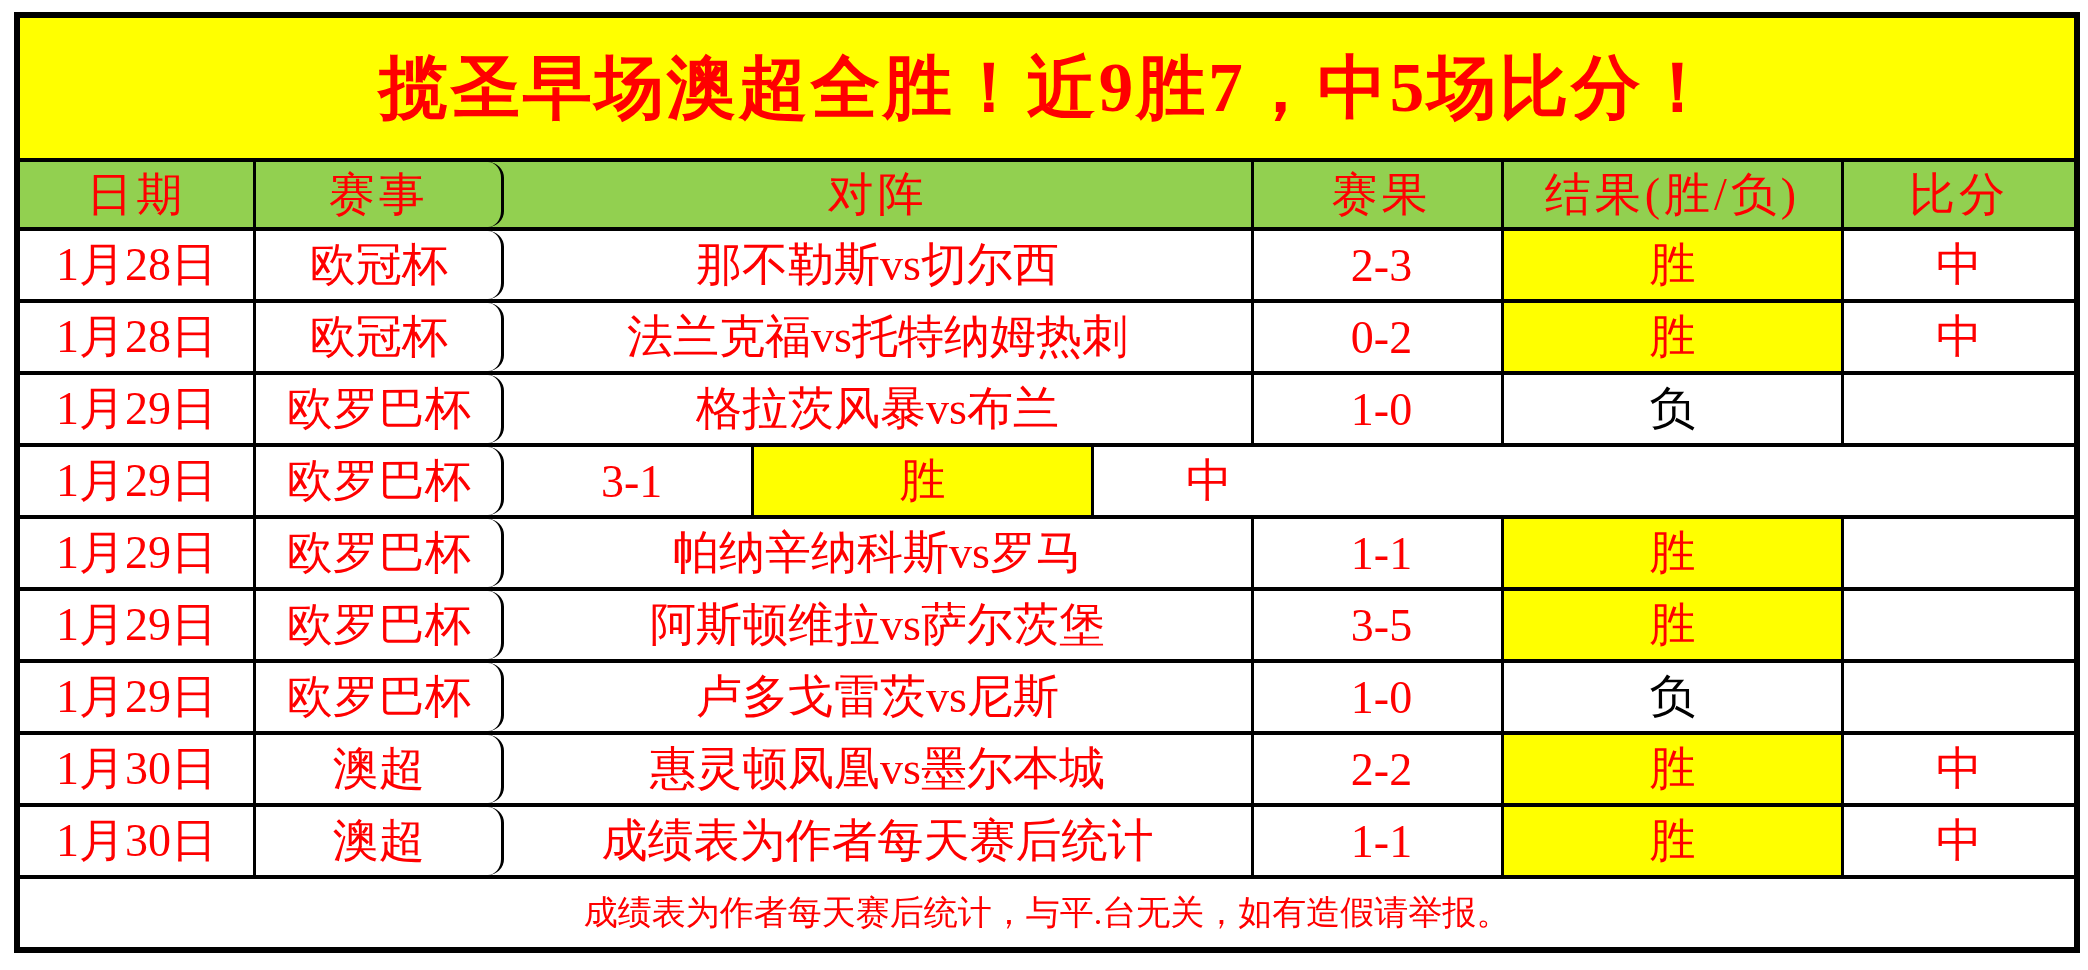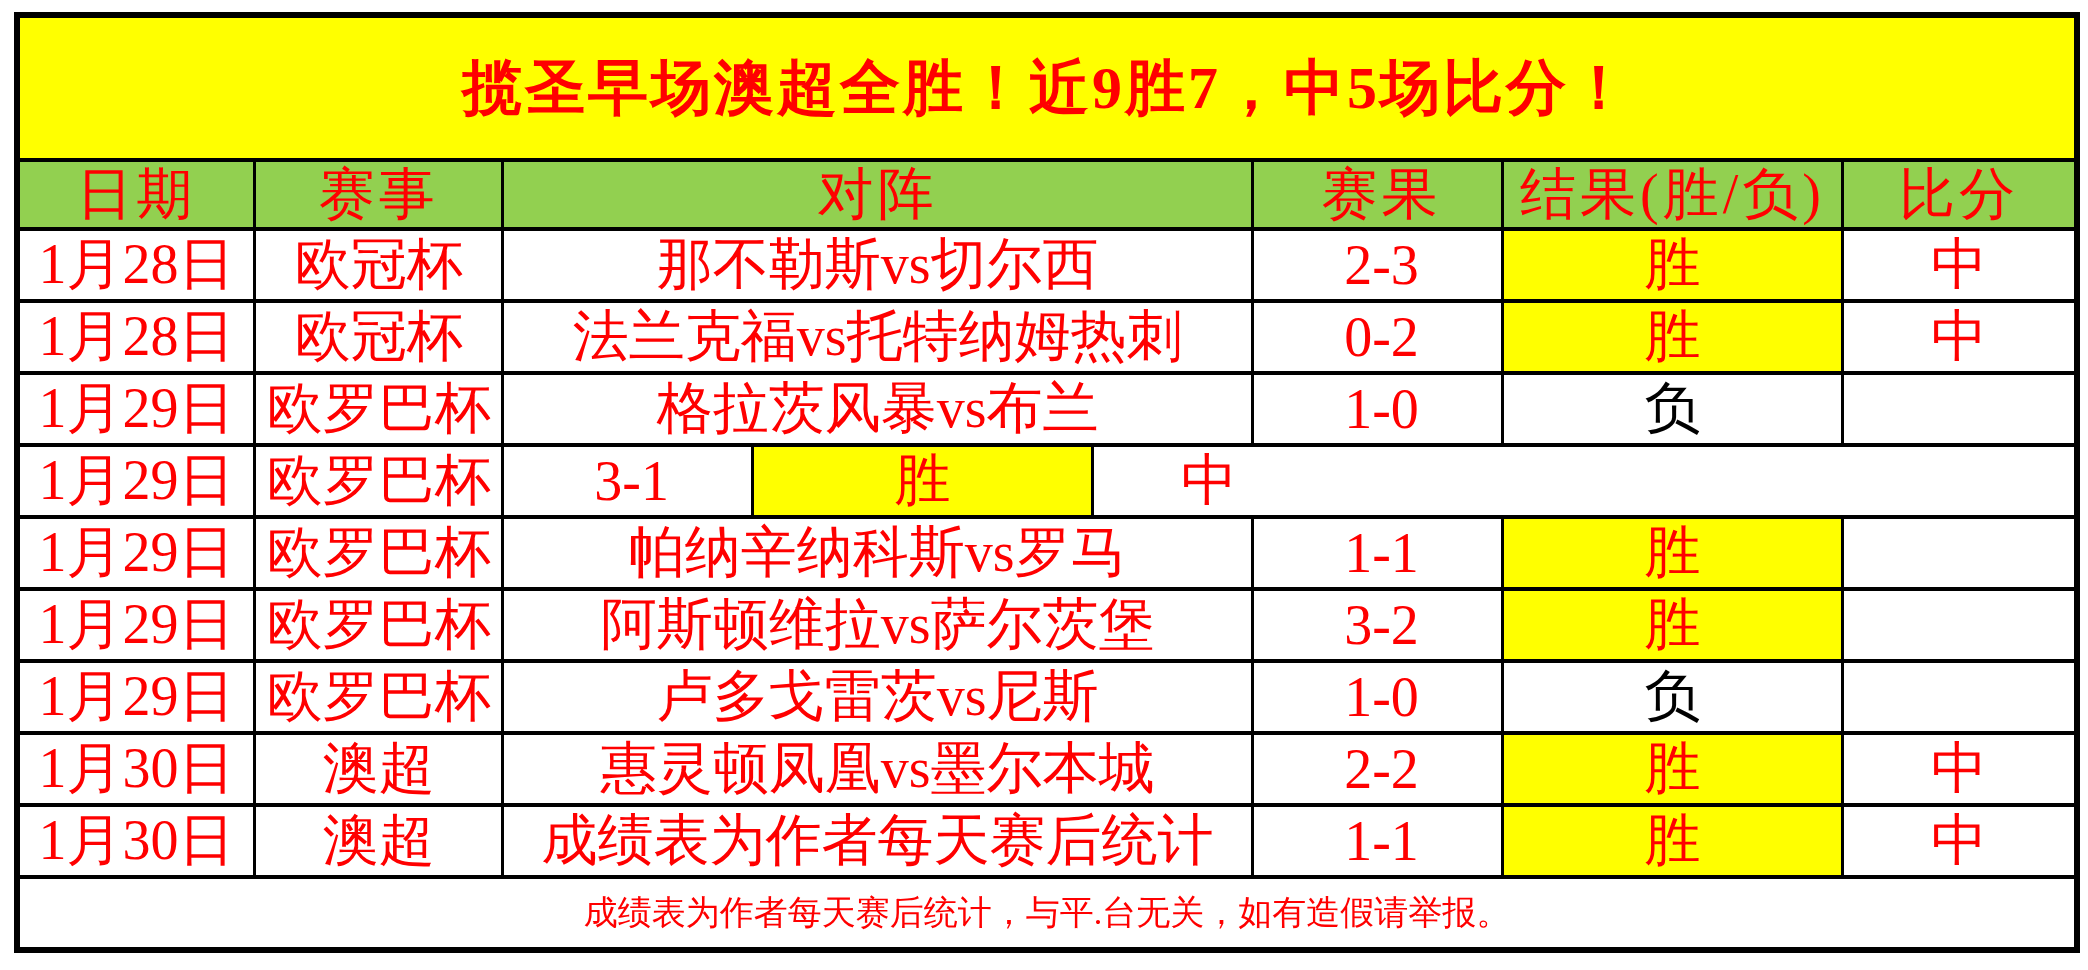--- a/index.html
+++ b/index.html
@@ -25,21 +25,21 @@
     height: 140px;
     background: #ffff00;
     border-bottom: 4px solid #000000;
     display: flex;
     align-items: center;
     justify-content: center;
     flex: 0 0 auto;
   }
   .banner-title {
     color: #ff0000;
-    font-size: 60px;
+    font-size: 69px;
     font-weight: 700;
     letter-spacing: 3px;
     white-space: nowrap;
     line-height: 1;
   }
   .row {
     display: flex;
     flex: 0 0 auto;
   }
   .header-row {
@@ -60,30 +60,30 @@
     justify-content: center;
     flex: 1 0 auto;
   }
   .cell {
     display: flex;
     align-items: center;
     justify-content: center;
     border-right: 3px solid #000000;
     box-sizing: border-box;
     color: #ff0000;
-    font-size: 56px;
+    font-size: 46px;
     white-space: nowrap;
     overflow: hidden;
   }
   .cell:last-child { border-right: none; }
   .header-row .cell {
     letter-spacing: 4px;
   }
   .col-date   { width: 11.50%; }
-  .col-league { width: 12.07%; }
+  .col-league { width: 12.07%; border-radius: 16px; }
   .col-match  { width: 36.51%; }
   .col-score  { width: 12.17%; padding-left: 8px; }
   .col-result { width: 16.55%; text-align: right; }
   .col-hit    { width: 11.20%; }
   .cell[data-outcome="win"] {
     background: #ffff00;
     color: #ff0000;
   }
   .cell[data-outcome="loss"] {
     background: #ffffff;
@@ -154,21 +154,21 @@
     <div class="cell col-match">帕纳辛纳科斯vs罗马</div>
     <div class="cell col-score">1-1</div>
     <div class="cell col-result" data-outcome="win">胜</div>
     <div class="cell col-hit"></div>
   </div>
 
   <div class="row data-row">
     <div class="cell col-date">1月29日</div>
     <div class="cell col-league">欧罗巴杯</div>
     <div class="cell col-match">阿斯顿维拉vs萨尔茨堡</div>
-    <div class="cell col-score">3-2</div>
+    <div class="cell col-score">3-5</div>
     <div class="cell col-result" data-outcome="win">胜</div>
     <div class="cell col-hit"></div>
   </div>
 
   <div class="row data-row">
     <div class="cell col-date">1月29日</div>
     <div class="cell col-league">欧罗巴杯</div>
     <div class="cell col-match">卢多戈雷茨vs尼斯</div>
     <div class="cell col-score">1-0</div>
     <div class="cell col-result" data-outcome="loss">负</div>

